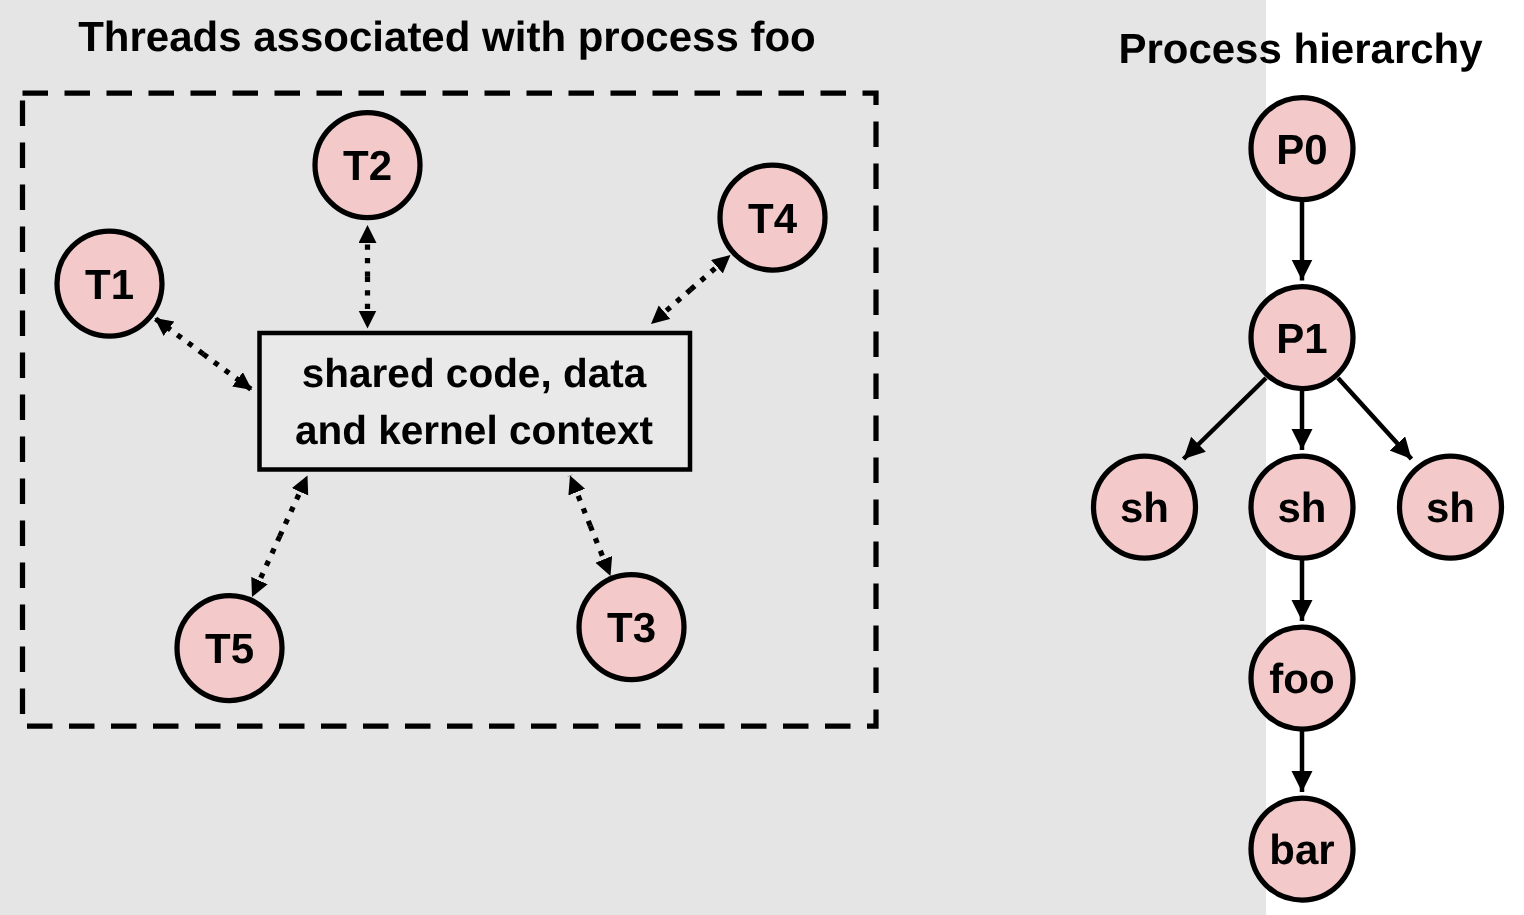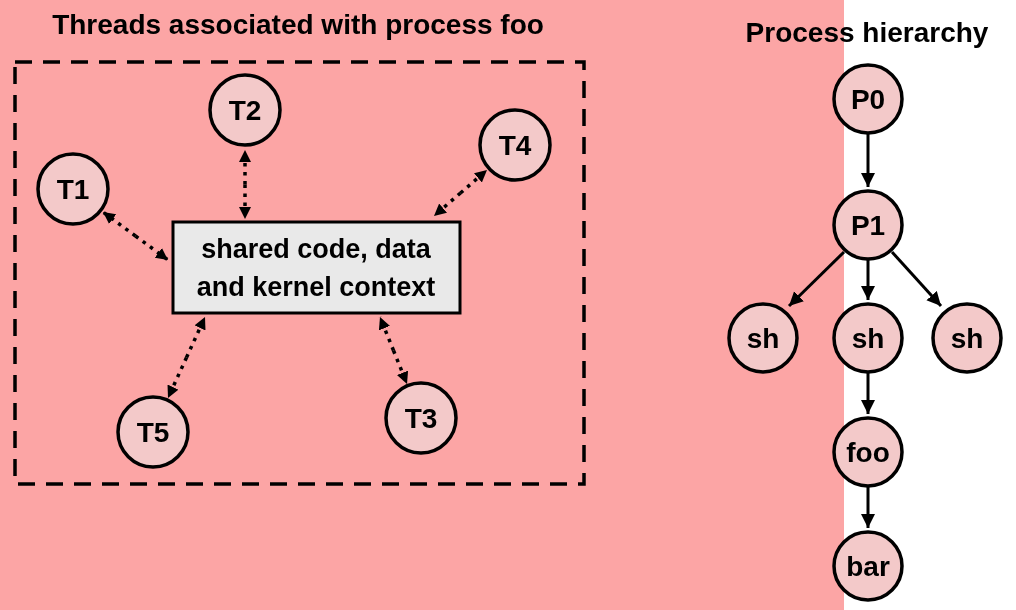--- a/index.html
+++ b/index.html
@@ -4,21 +4,21 @@
 <style>
   html, body {
     margin: 0;
     padding: 0;
     background: #ffffff;
   }
   .canvas {
     position: relative;
     width: 844px;
     height: 610px;
-    background: #fca5a5;
+    background: #e5e5e5;
     font-family: "Liberation Sans", "DejaVu Sans", sans-serif;
   }
   svg { display: block; }
   .title-text {
     font-family: "Liberation Sans", "DejaVu Sans", sans-serif;
     font-size: 28px;
     font-weight: bold;
     fill: #000000;
     text-anchor: middle;
   }

